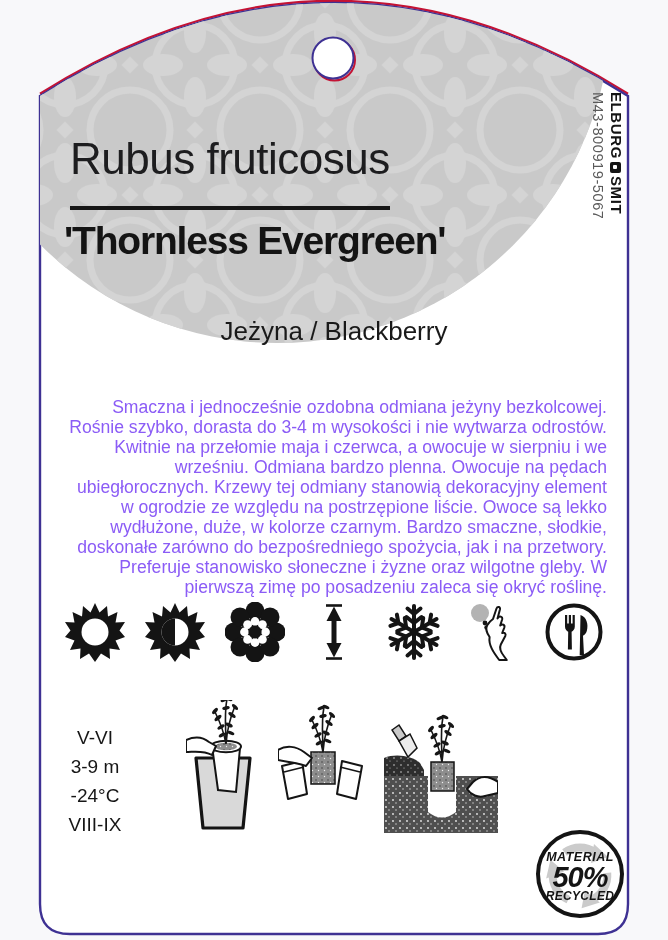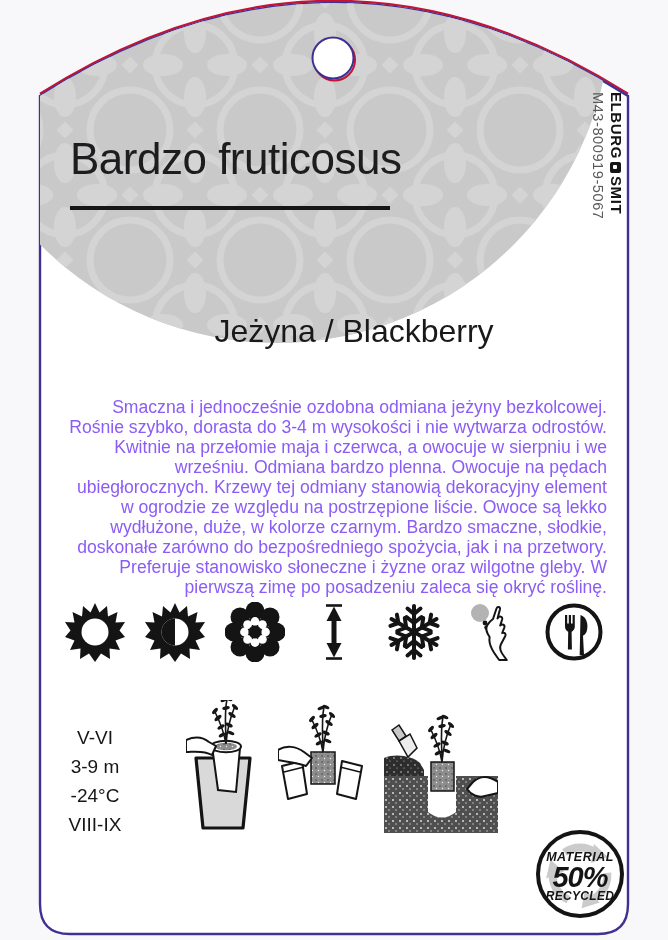--- a/index.html
+++ b/index.html
@@ -9,21 +9,21 @@
   #card-svg{position:absolute;left:0;top:0;}
   .genus{left:70px;top:134px;font-size:44px;font-weight:400;letter-spacing:-0.5px;color:#1d1d1f;white-space:nowrap;}
   .divider{left:70px;top:206px;width:320px;height:4px;background:#161616;}
   .cultivar{left:64px;top:219px;font-size:39px;font-weight:700;letter-spacing:-1.2px;color:#141414;white-space:nowrap;}
   .brand{left:624px;top:92px;transform:rotate(90deg);transform-origin:0 0;white-space:nowrap;line-height:16px;}
   .brand .b1{font-size:15px;font-weight:700;letter-spacing:0.6px;color:#141414;}
   .brand .b2{font-size:14.5px;font-weight:400;letter-spacing:0.6px;color:#5a5a5a;margin-top:2px;}
   .logo-dot{display:inline-block;width:11px;height:11px;background:#141414;border-radius:2px;
             position:relative;margin:0 3px;vertical-align:-1px;}
   .logo-dot span{position:absolute;left:3.5px;top:3.5px;width:4px;height:4px;background:#fff;border-radius:1px;}
-  .names{left:40px;top:316px;width:588px;text-align:center;font-size:32px;line-height:30px;color:#191919;padding-left:20px;}
+  .names{left:40px;top:316px;width:588px;text-align:center;font-size:26px;line-height:30px;color:#191919;}
   .desc{left:61px;top:397px;width:546px;text-align:right;font-size:17.6px;line-height:20px;color:#8b5cf6;}
   .icons-row{left:62px;top:602px;width:545px;display:flex;justify-content:space-between;}
   .icon-cell{width:66px;text-align:center;}
   .icon-cell svg{display:block;margin:0 auto;}
   .icon-label{font-size:19px;margin-top:7px;height:22px;color:#161616;white-space:nowrap;}
   .pictos{left:186px;top:700px;display:flex;align-items:flex-end;gap:18px;}
   .badge{left:534px;top:828px;font-style:italic;}
 </style>
 </head>
 <body>
@@ -93,22 +93,23 @@
 
     <g clip-path="url(#cardClip)">
       <circle cx="277" cy="9" r="334" fill="#c9c9c9"></circle>
       <circle cx="277" cy="9" r="334" fill="url(#damask)"></circle>
     </g>
 
     <circle cx="334.5" cy="60" r="20.5" fill="none" stroke="#c41334" stroke-width="2"></circle>
     <circle cx="333" cy="58" r="20.5" fill="#ffffff" stroke="#3e3193" stroke-width="2"></circle>
   </svg>
 
-  <div class="abs genus">Bardzo fruticosus</div>
+  <div class="abs genus">Rubus fruticosus</div>
   <div class="abs divider"></div>
+  <div class="abs cultivar">'Thornless Evergreen'</div>
 
   <div class="abs brand">
     <div class="b1"><span>ELBURG</span><span class="logo-dot"><span></span></span><span>SMIT</span></div>
     <div class="b2">M43-800919-5067</div>
   </div>
 
   <div class="abs names">
     <div>Jeżyna / Blackberry</div>
   </div>
 

